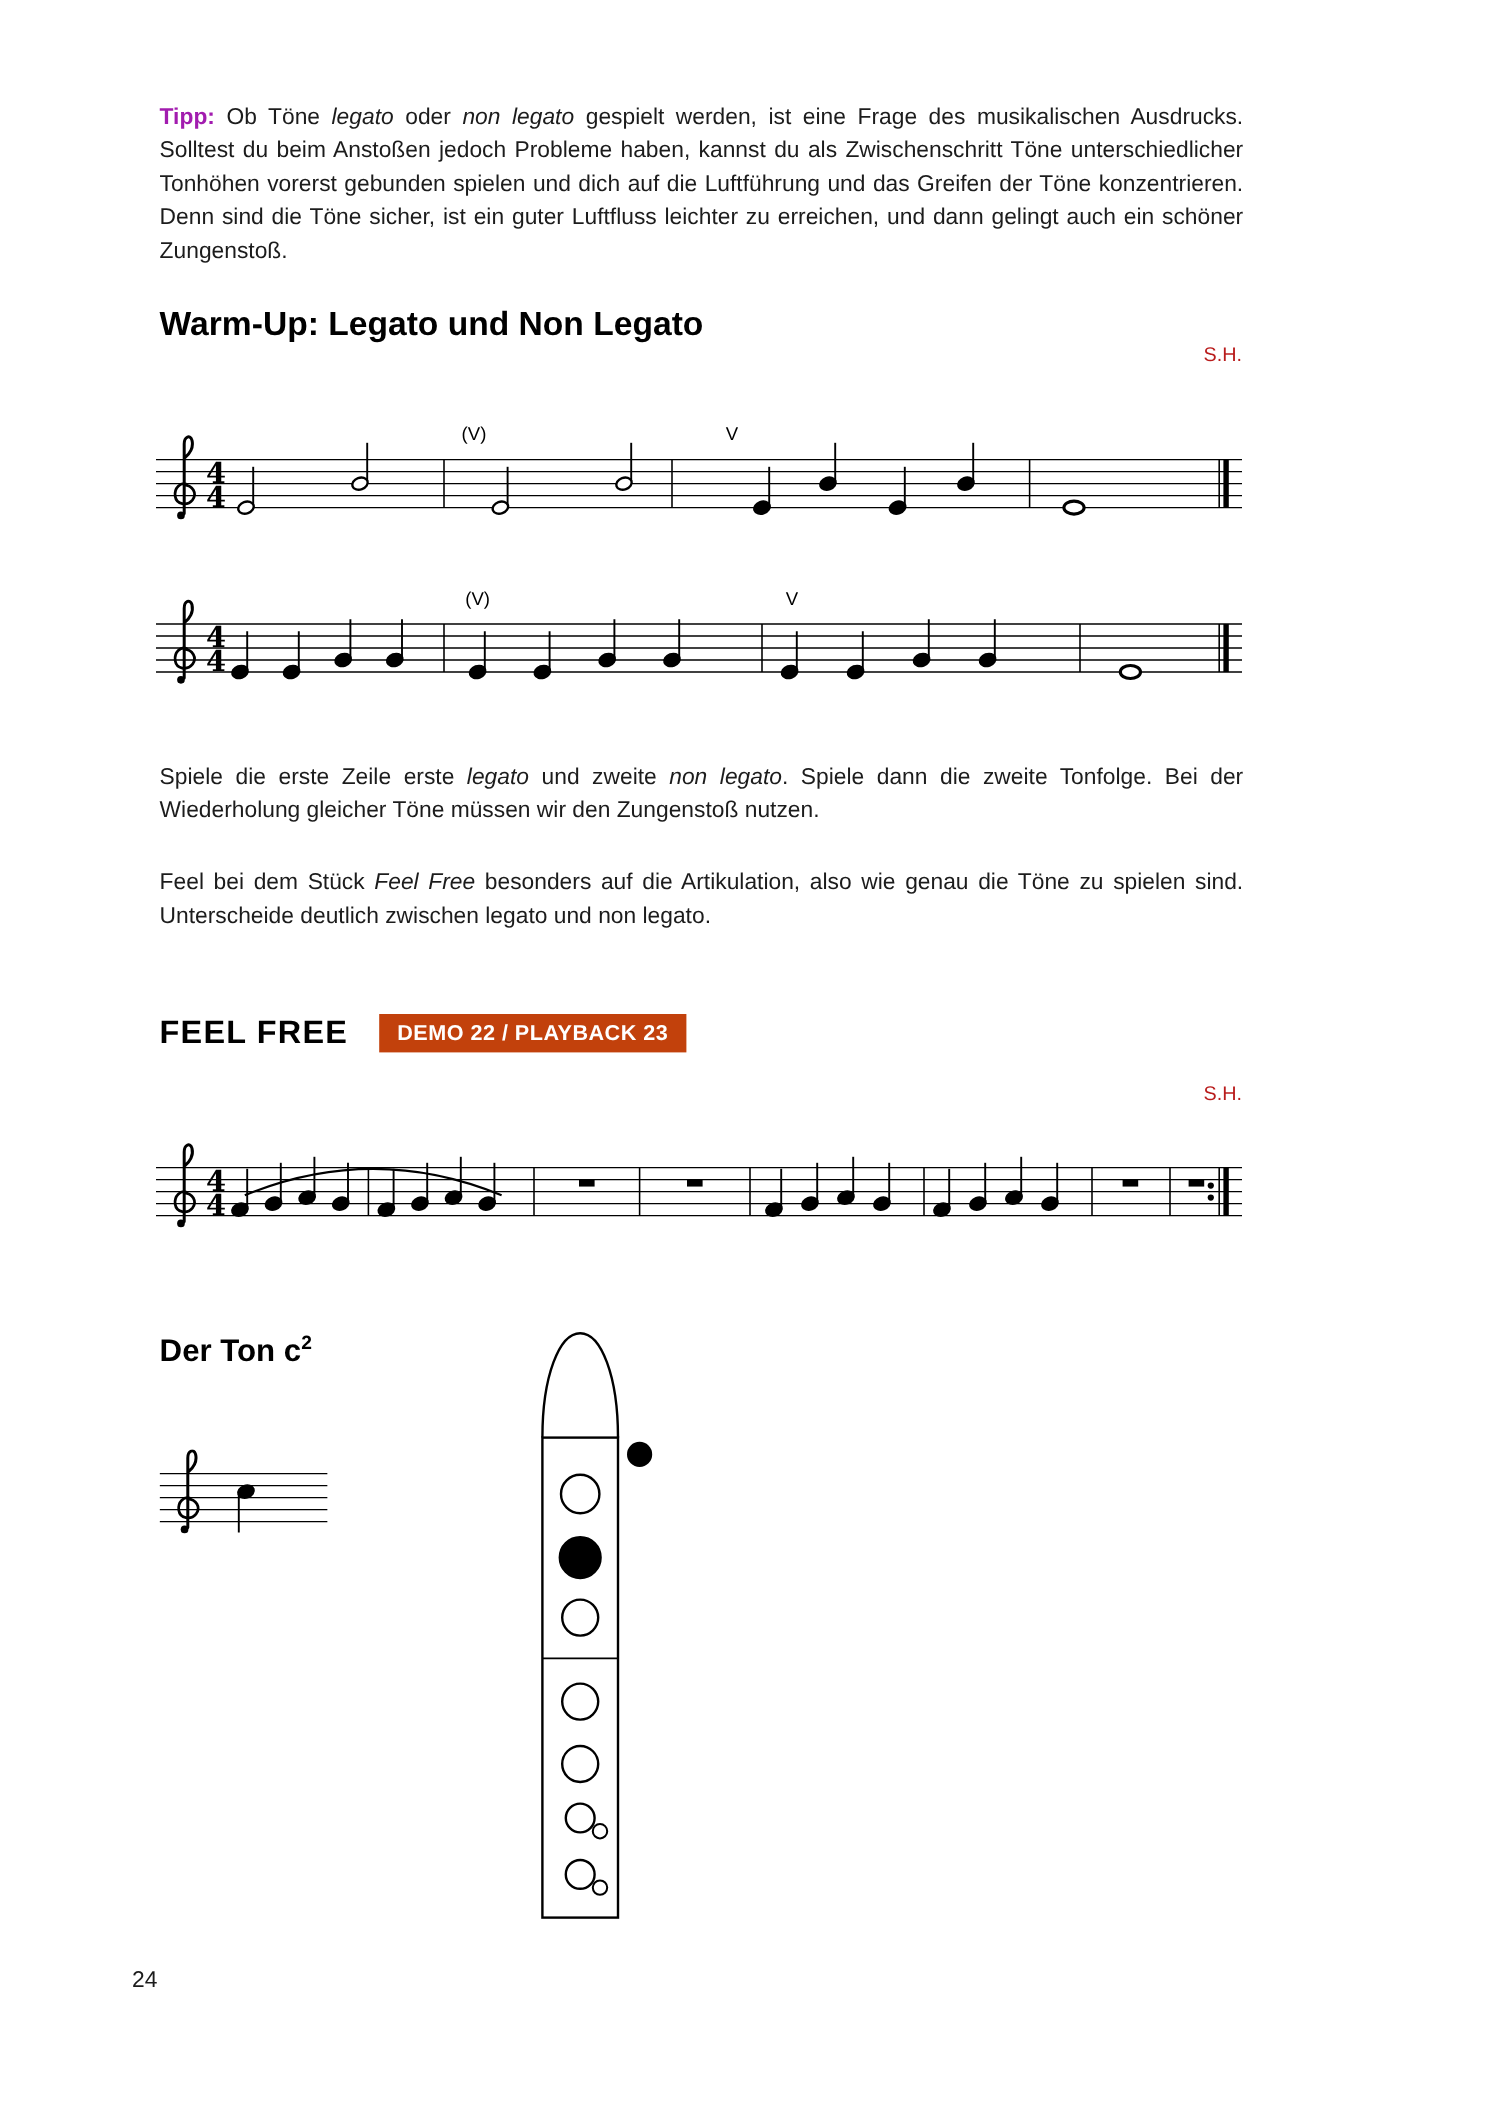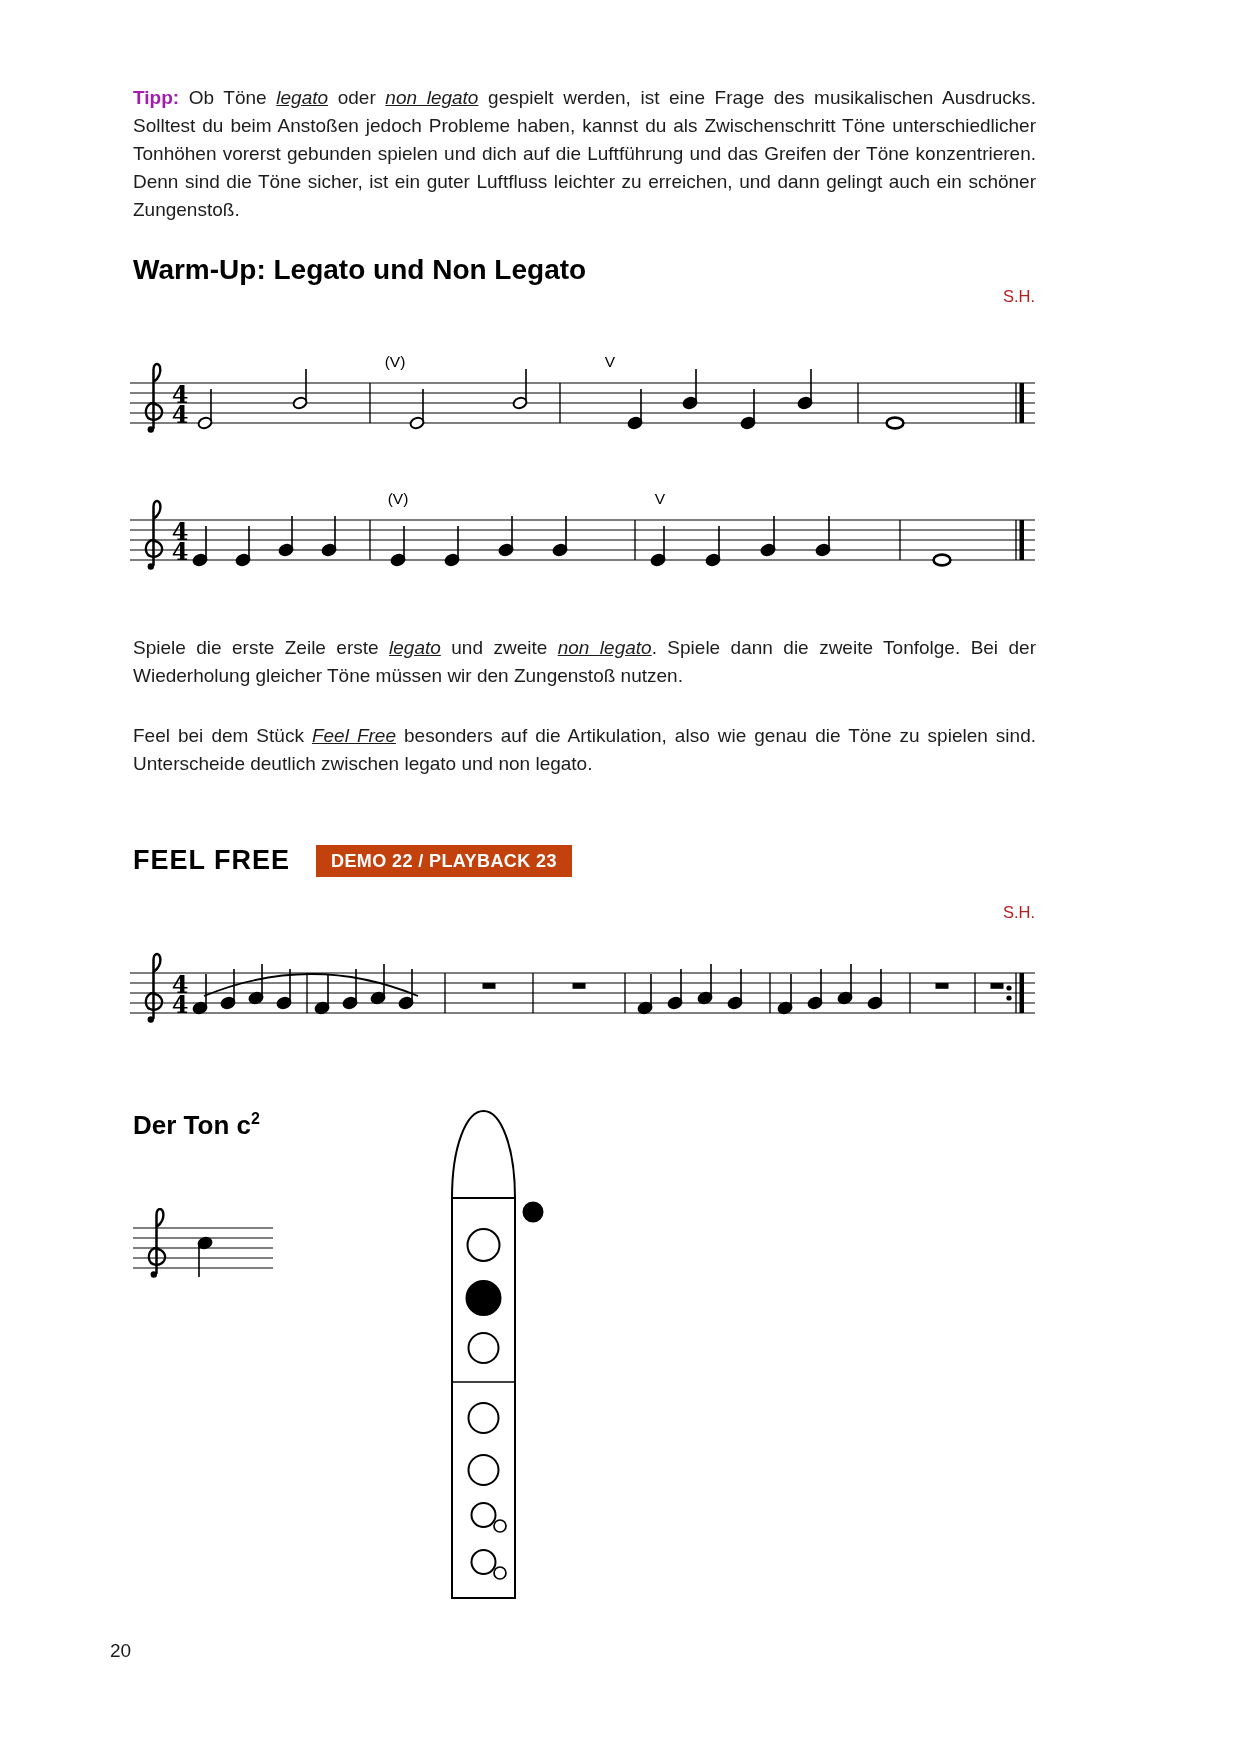--- a/index.html
+++ b/index.html
@@ -5,21 +5,21 @@
   html,body{margin:0;padding:0;background:#e8e8e8;}
   .page{
     position:relative;width:1240px;height:1754px;background:#ffffff;
     margin:0 auto;overflow:hidden;
     font-family:"Liberation Sans",sans-serif;color:#1c1c1c;
   }
   .body-text{
     position:absolute;left:133px;width:903px;margin:0;
     font-size:19px;line-height:28px;text-align:justify;color:#1c1c1c;
   }
-  .body-text em{font-style:italic;text-decoration:underline;}
+  .body-text em{font-style:italic;}
   .body-text strong{font-weight:bold;color:#a21caf;}
   .tip{top:84px;}
   .para-spiele{top:634px;}
   .para-achte{top:722px;}
   h2{margin:0;position:absolute;left:133px;color:#000;font-weight:800;letter-spacing:0;}
   .h-warmup{top:254px;font-size:28px;}
   .h-derton{top:1110px;font-size:26px;}
   .h-derton sup{font-size:16px;}
   .feelfree-row{position:absolute;left:133px;top:845px;display:flex;align-items:center;gap:26px;}
   .feelfree-row h2{position:static;font-size:27px;letter-spacing:1px;}
@@ -234,14 +234,14 @@
         <circle cx="43.5" cy="203" r="17" fill="#000" stroke="#000" stroke-width="2"></circle>
         <circle cx="43.5" cy="253" r="15" fill="#fff" stroke="#000" stroke-width="2"></circle>
         <circle cx="43.5" cy="323" r="15" fill="#fff" stroke="#000" stroke-width="2"></circle>
         <circle cx="43.5" cy="375" r="15" fill="#fff" stroke="#000" stroke-width="2"></circle>
         <circle cx="43.5" cy="420" r="12" fill="#fff" stroke="#000" stroke-width="2"></circle>
         <circle cx="60" cy="431" r="6" fill="#fff" stroke="#000" stroke-width="1.7"></circle>
         <circle cx="43.5" cy="467" r="12" fill="#fff" stroke="#000" stroke-width="2"></circle>
         <circle cx="60" cy="478" r="6" fill="#fff" stroke="#000" stroke-width="1.7"></circle>
       </svg></div>
 
-  <div class="pagenum">20</div>
+  <div class="pagenum">24</div>
 </div>
 
 </body></html>

